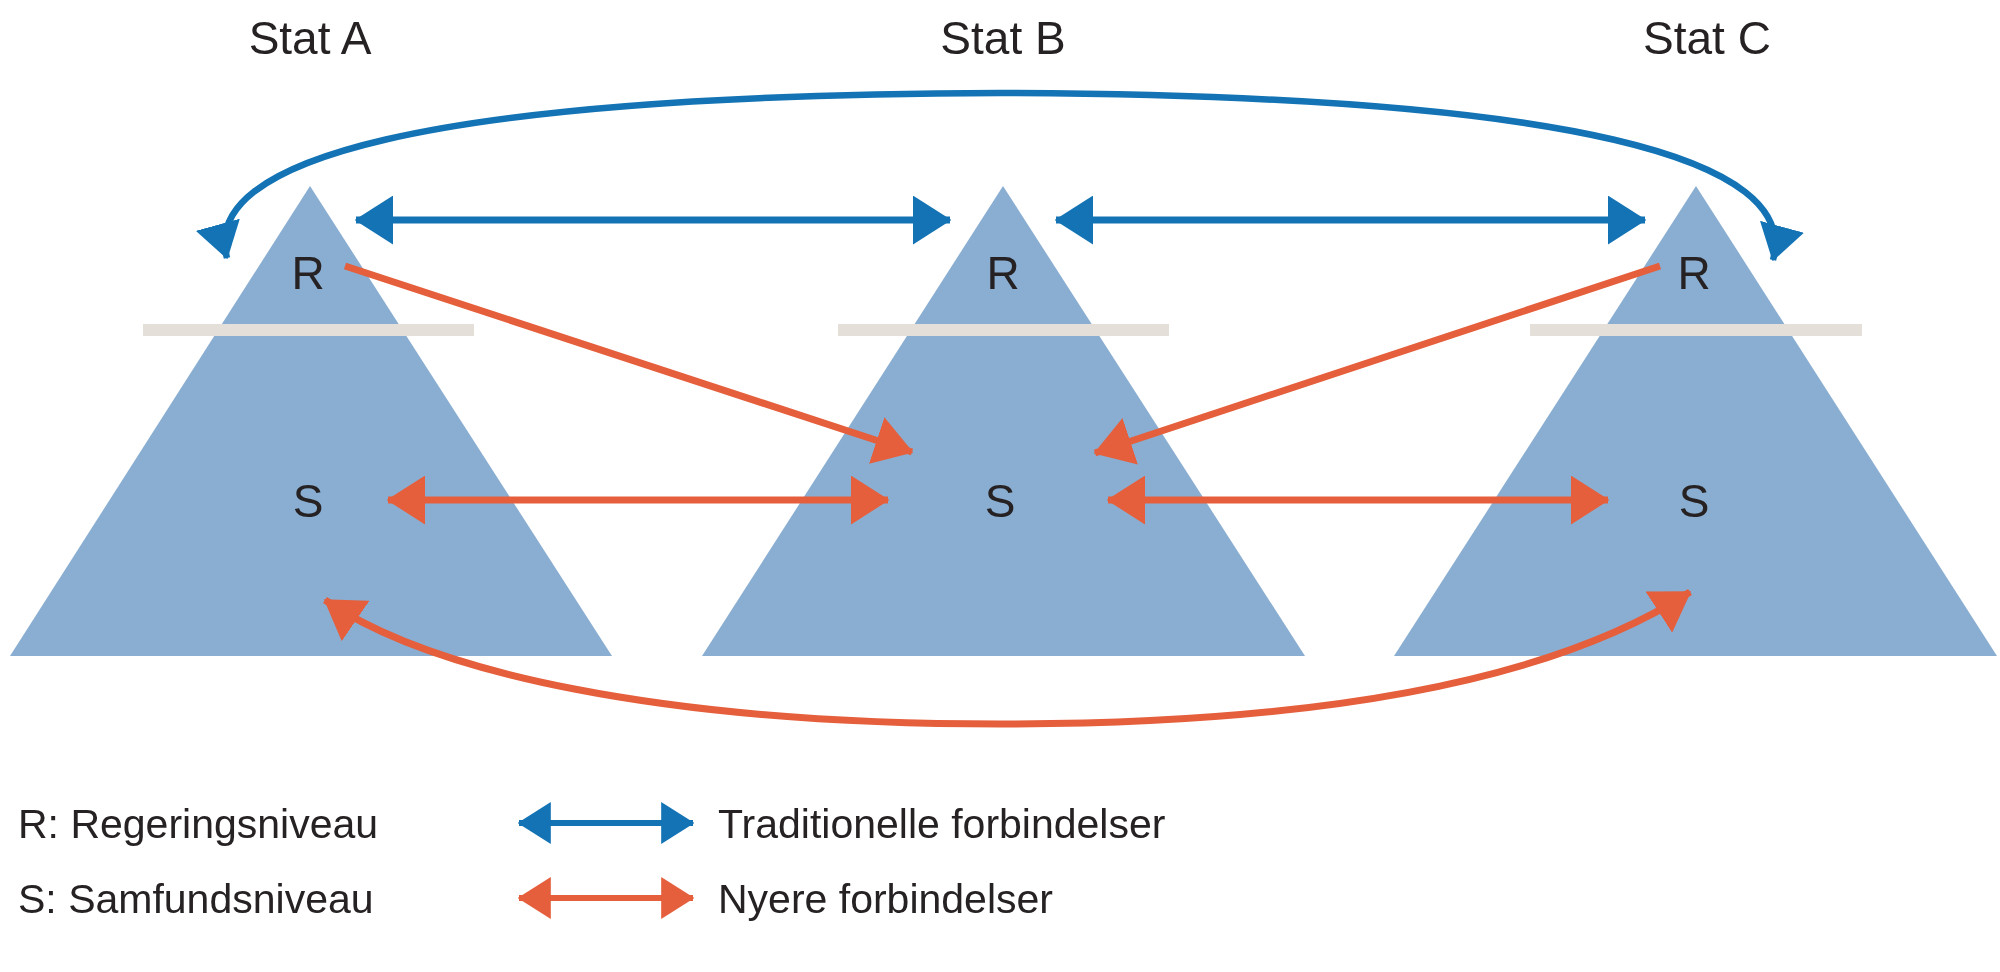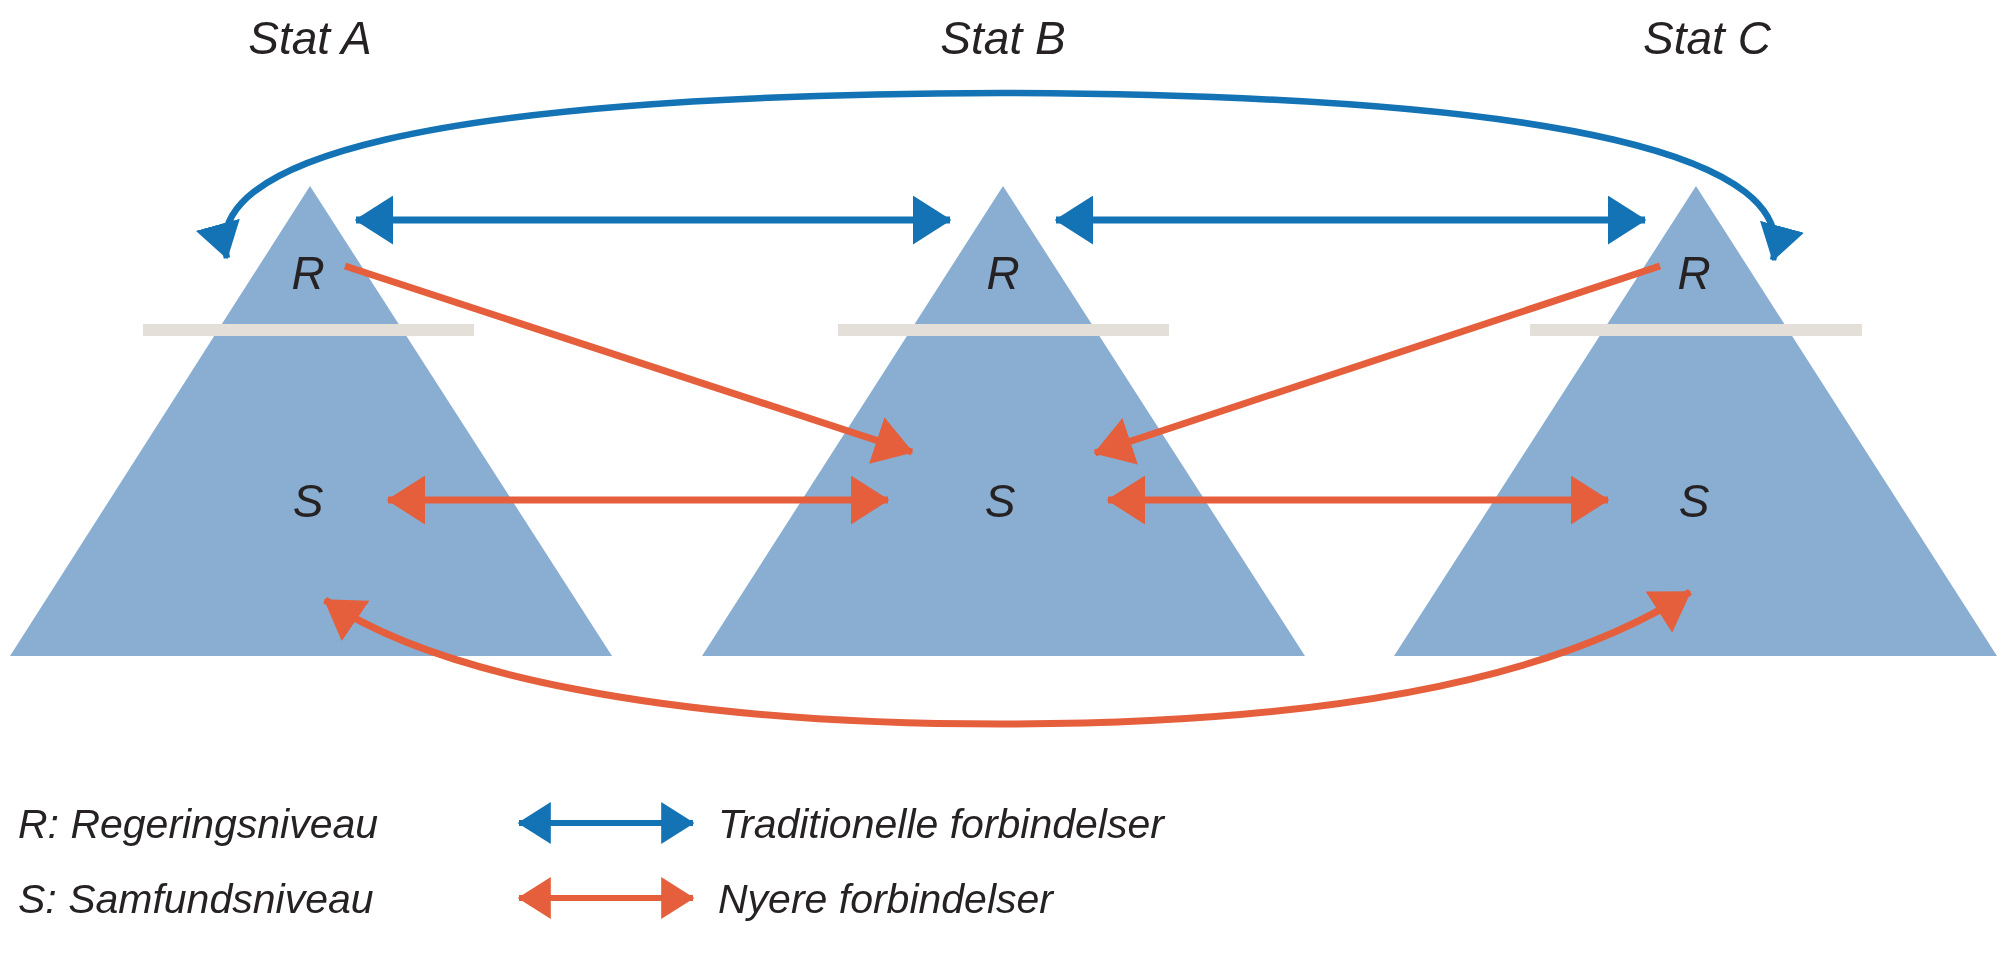--- a/index.html
+++ b/index.html
@@ -6,21 +6,20 @@
     margin: 0;
     padding: 0;
     background: #ffffff;
   }
   .stage {
     width: 1684px;
     height: 972px;
     position: relative;
     background: #ffffff;
     font-family: "Liberation Sans", sans-serif;
-    font-style: italic;
   }
   svg { display: block; }
   text {
     font-family: "Liberation Sans", "DejaVu Sans", sans-serif;
   }
   .state-title { font-size: 46px; }
   .level-label { font-size: 46px; }
   .legend-text { font-size: 41px; }
 </style>
 </head>

